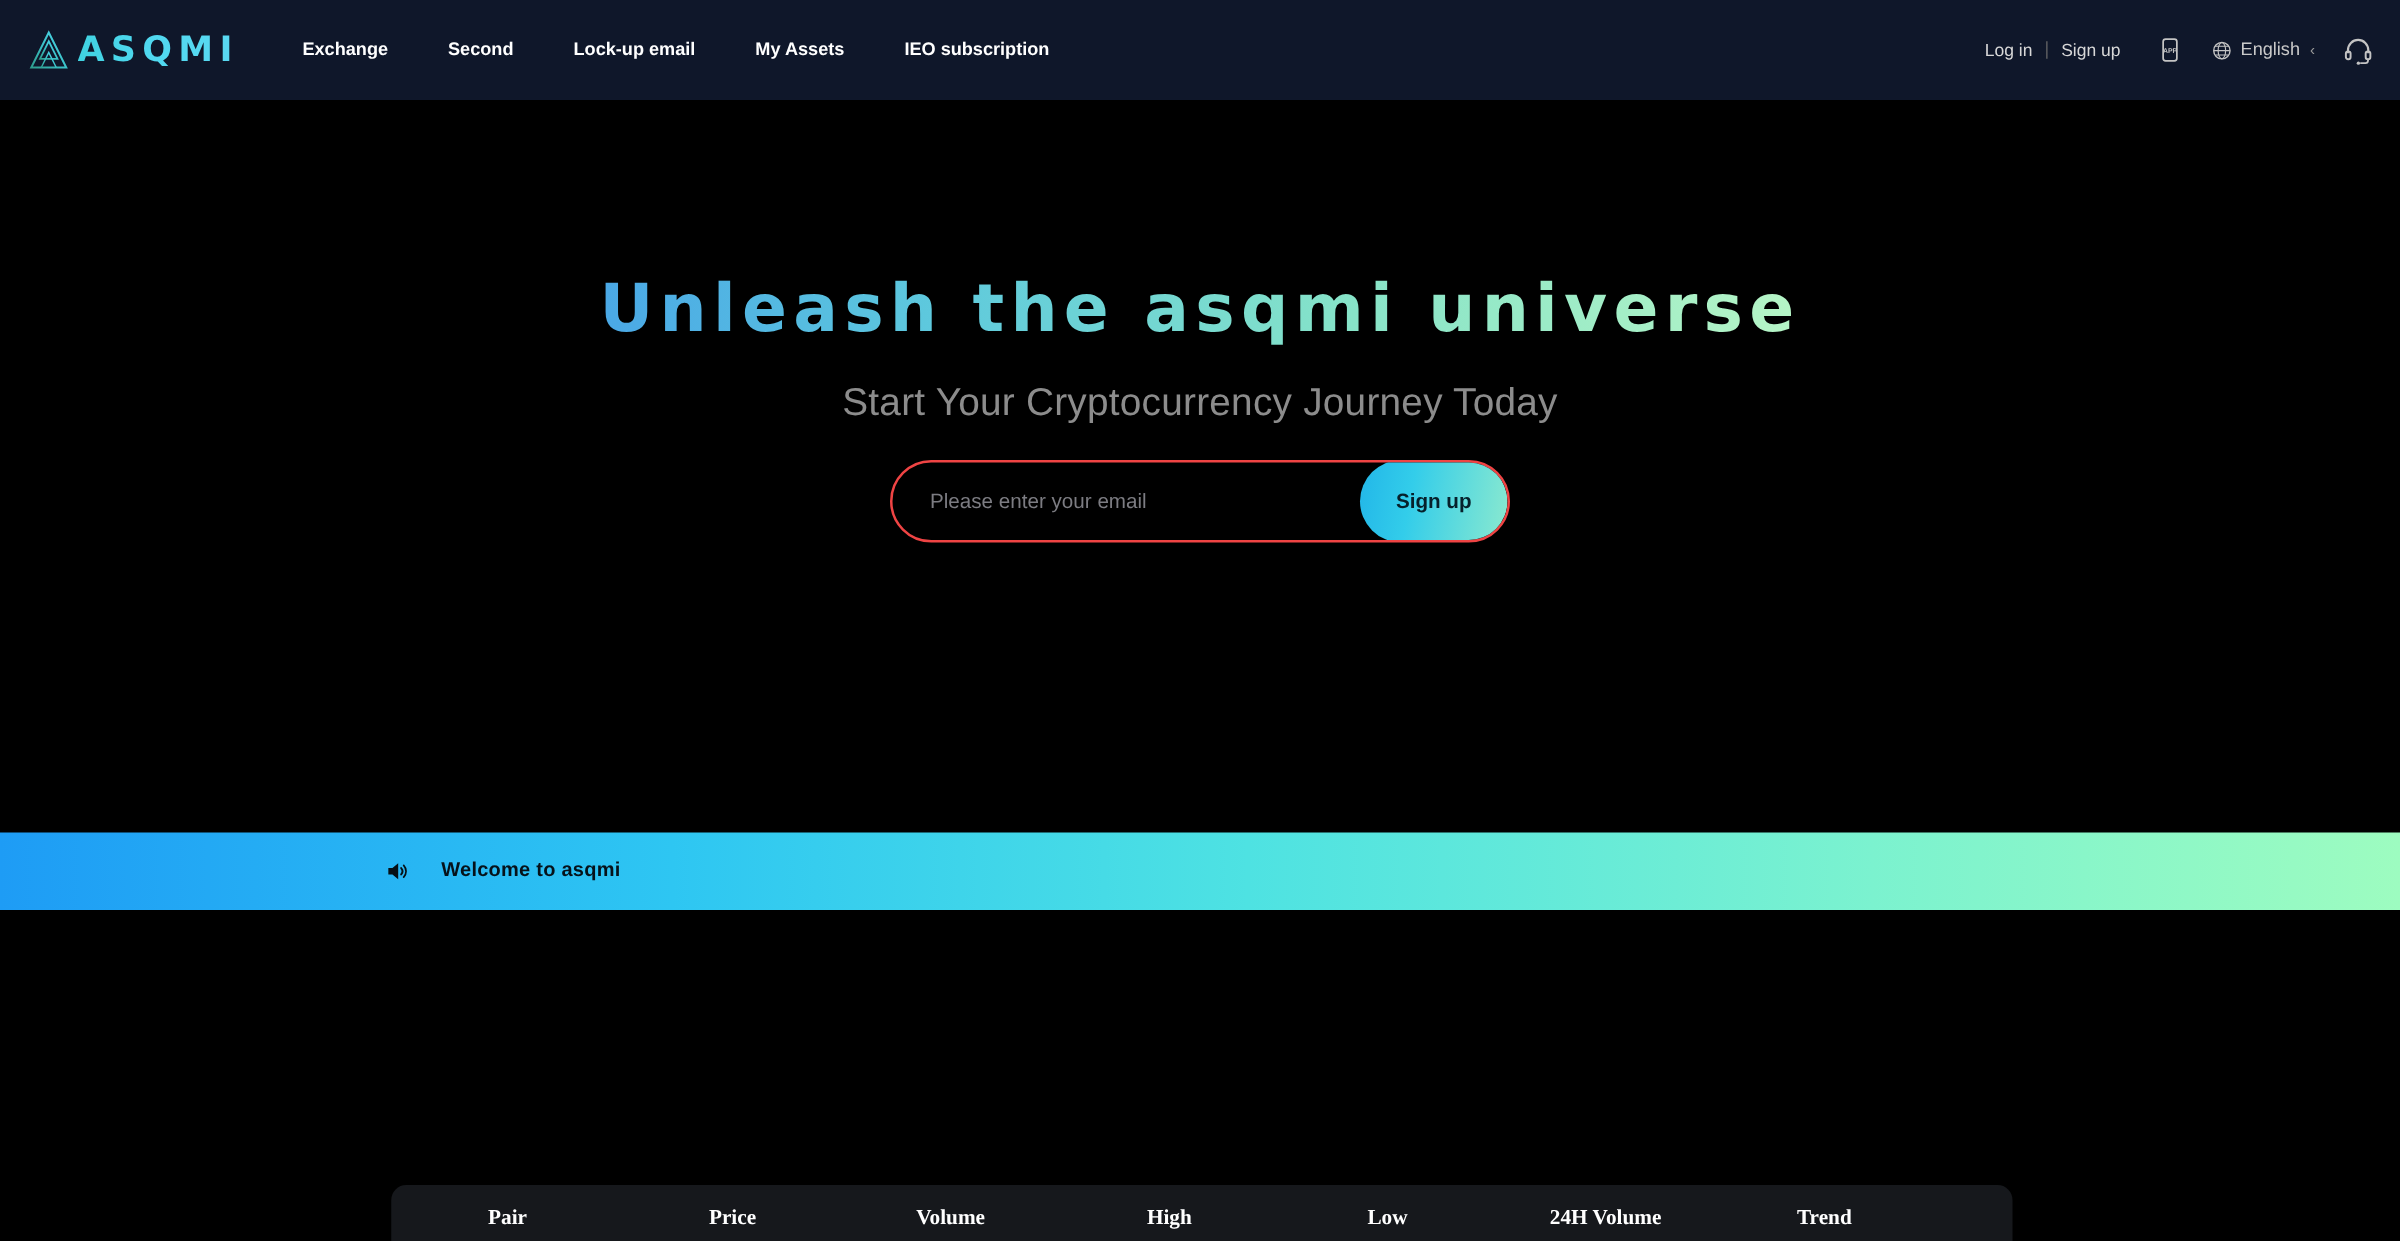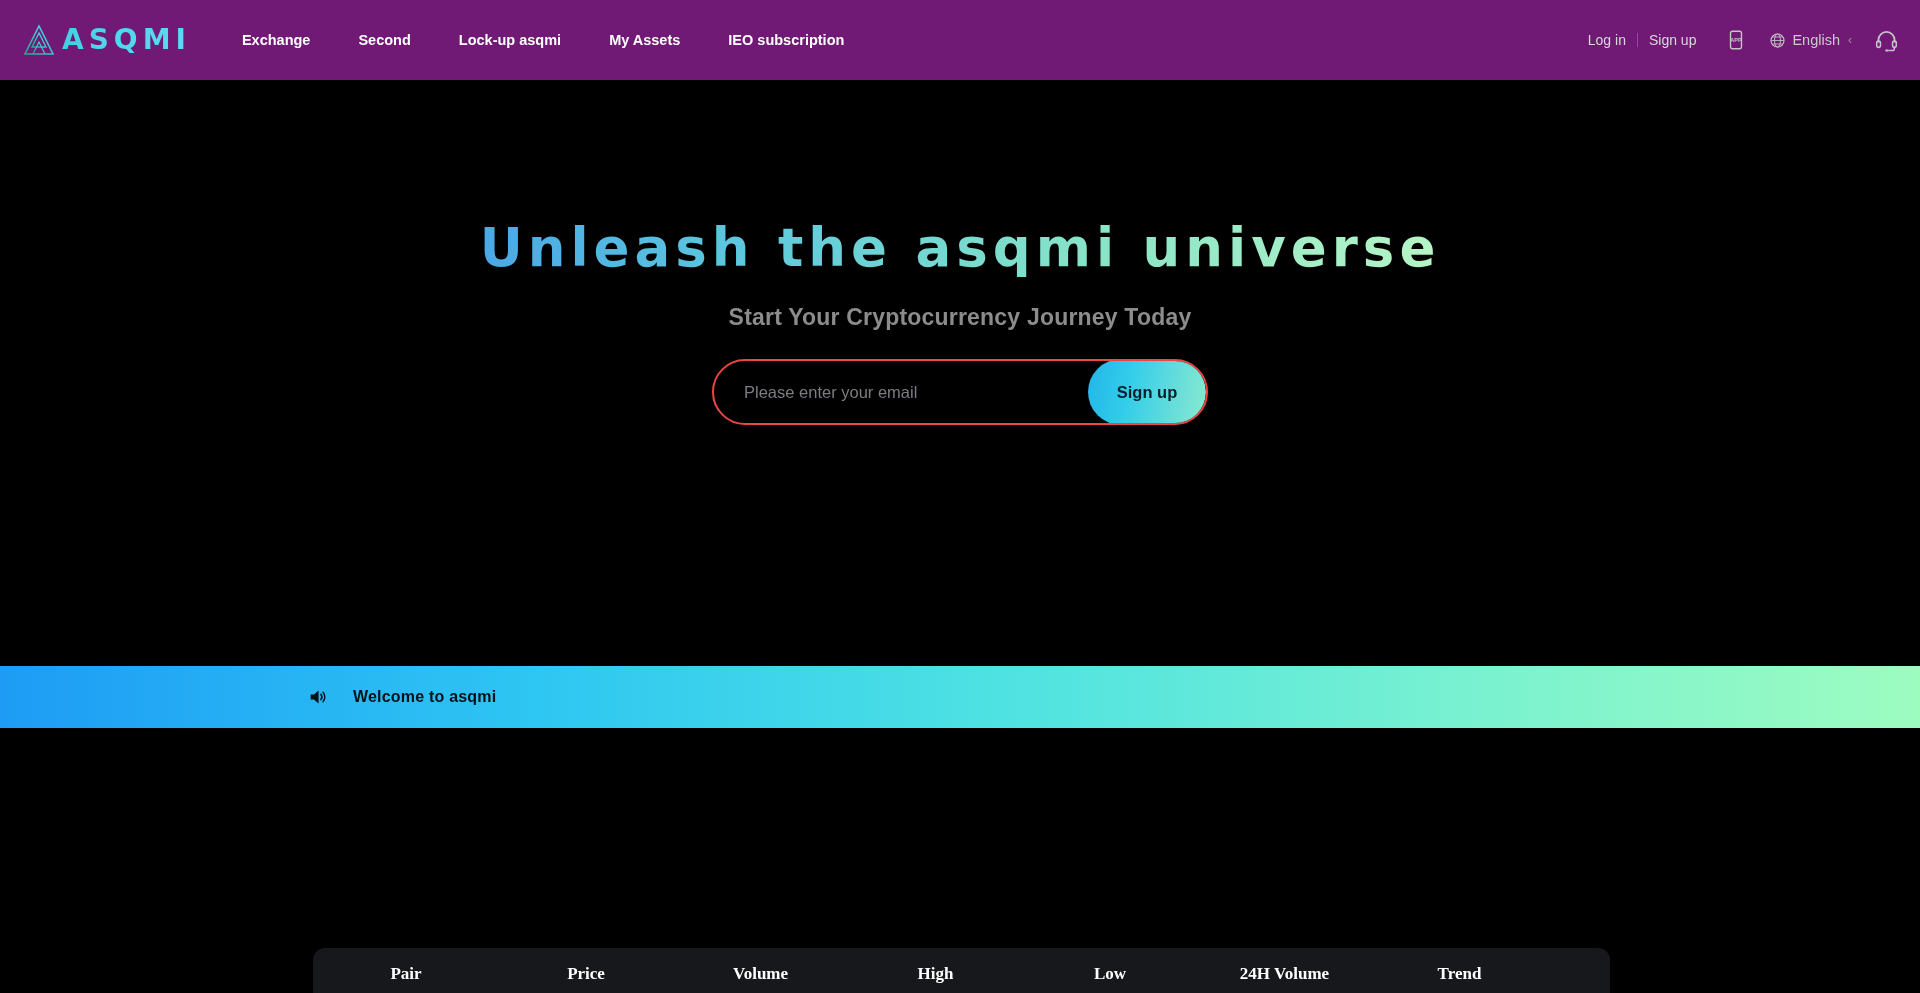--- a/index.html
+++ b/index.html
@@ -9,21 +9,21 @@
     font-family:"Liberation Sans", sans-serif;
     overflow:hidden;
   }
   body { position:relative; }
 
   
   .header {
     position:absolute; top:0; left:0;
     width:1920px; height:80px;
     display:flex; align-items:center;
-    background:#701a75;
+    background:#0f172a;
     z-index:10;
   }
   .brand {
     display:flex; align-items:center;
     margin-left:22px;
     gap:6px;
   }
   .brand-mark { width:34px; height:34px; display:block; }
   .brand-word {
     font-size:28px; font-weight:700;
@@ -77,21 +77,21 @@
     font-size:53px; font-weight:700;
     letter-spacing:5px;
     font-family:"DejaVu Sans", sans-serif;
     background:linear-gradient(90deg,#4aa8e6 0%,#5ec9dd 28%,#86e3c8 62%,#b6f5c6 100%);
     -webkit-background-clip:text; background-clip:text;
     -webkit-text-fill-color:transparent; color:#7fdcd2;
     line-height:1.1; white-space:nowrap;
   }
   .hero-sub {
     margin-top:27px;
-    font-size:23px; color:#8c8c8c; font-weight:700;
+    font-size:31px; color:#8c8c8c; font-weight:400;
     letter-spacing:0.2px; white-space:nowrap;
   }
 
   .signup-row {
     margin-top:28px;
     width:496px; height:66px;
     border:2px solid #ef4444;
     border-radius:40px;
     background:#000000;
     display:flex; align-items:center;
@@ -173,21 +173,21 @@
       <path d="M11 31 L17 19 L23 31" fill="none" stroke="url(#lg)" stroke-width="1.2"></path>
       <path d="M6 28 L28 28" stroke="url(#lg)" stroke-width="1" opacity="0.8"></path>
       <path d="M8.5 24.5 L25.5 24.5" stroke="url(#lg)" stroke-width="0.9" opacity="0.6"></path>
     </svg>
     <span class="brand-word">ASQMI</span>
   </div>
 
   <nav class="nav">
     <span class="nav-item">Exchange</span>
     <span class="nav-item">Second</span>
-    <span class="nav-item">Lock-up asqmi</span>
+    <span class="nav-item">Lock-up email</span>
     <span class="nav-item">My Assets</span>
     <span class="nav-item">IEO subscription</span>
   </nav>
 
   <div class="header-right">
     <div class="auth">
       <span class="auth-link">Log in</span>
       <span class="auth-sep"></span>
       <span class="auth-link">Sign up</span>
     </div>

